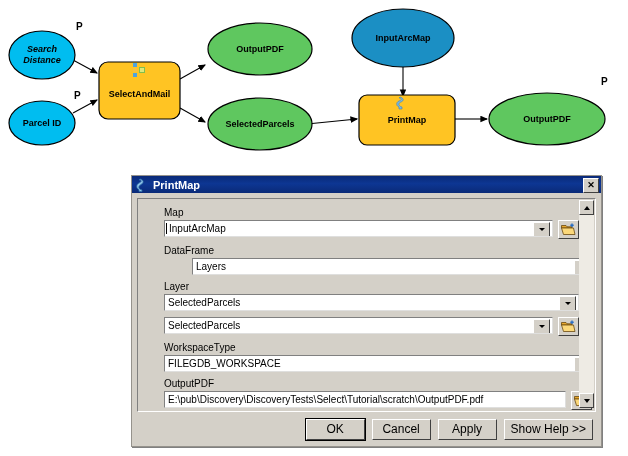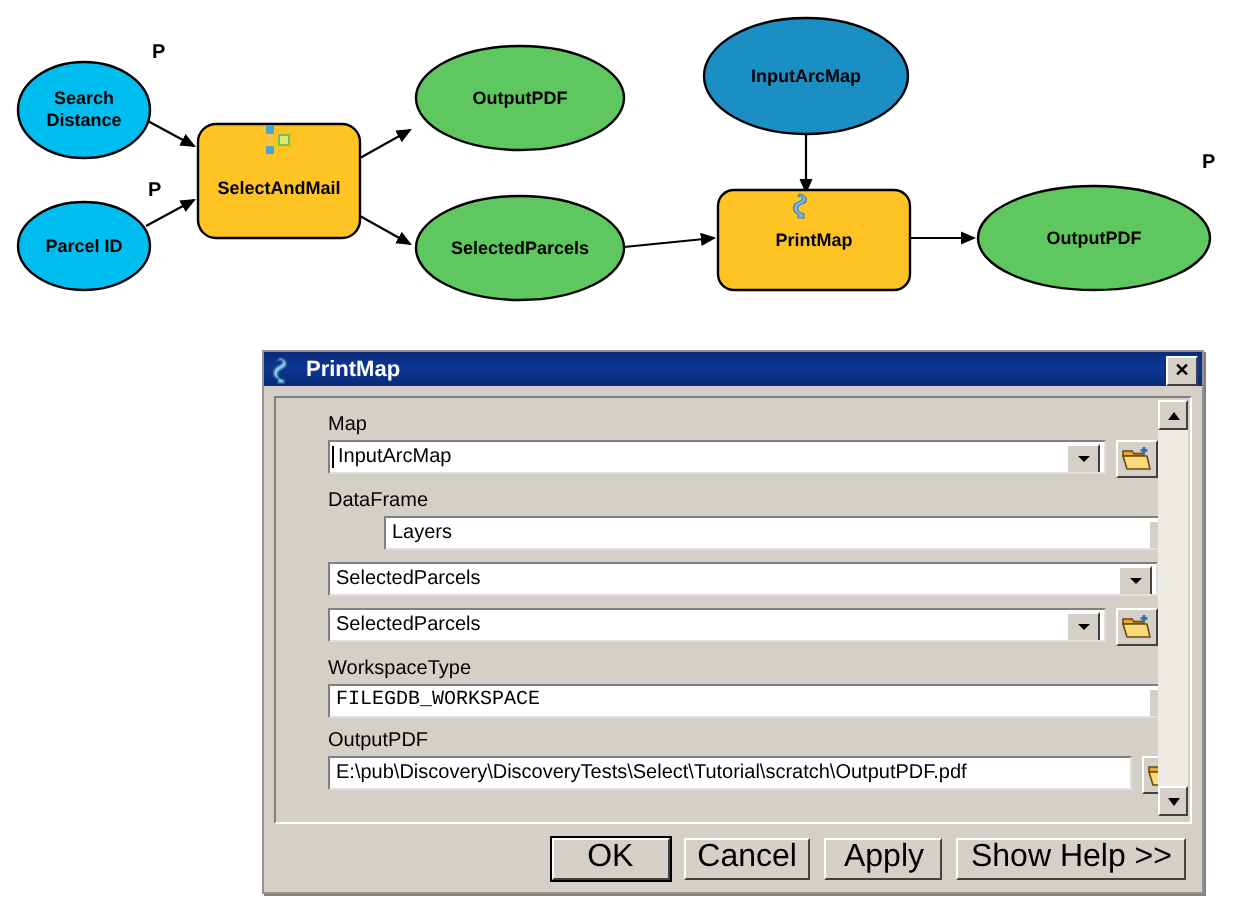--- a/index.html
+++ b/index.html
@@ -199,21 +199,21 @@
   .dlg-btn {
     height: 21px;
     min-width: 59px;
     margin-left: 7px;
     background: #d4d0c8;
     border-top: 1px solid #ffffff;
     border-left: 1px solid #ffffff;
     border-right: 1px solid #404040;
     border-bottom: 1px solid #404040;
     font-family: "Liberation Sans", sans-serif;
-    font-size: 16px;
+    font-size: 12px;
     color: #000;
     display: flex; align-items: center; justify-content: center;
     box-sizing: border-box;
     padding: 0 6px;
   }
   .dlg-btn.default { outline: 1px solid #000; outline-offset: 0px; }
   .dlg-btn.wide { min-width: 74px; }
 </style>
 </head>
 <body>
@@ -260,21 +260,21 @@
         <rect x="2" y="10" width="4" height="4" fill="#4FA3DC"></rect>
         <rect x="8" y="4" width="6" height="6" fill="#7FBF4F"></rect>
         <rect x="9" y="5" width="4" height="4" fill="#DDE87A"></rect>
       </g>
 
       <g transform="translate(396,97)">
         <path d="M4,0 C8,1 8,4 5,5 C2,6 2,9 6,10 L6,12 L3,12 L3,10 C0,9 0,5 3,4 C6,3 6,1 3,1 z" fill="#79B7E0" stroke="#3F7FB5" stroke-width="0.6"></path>
       </g>
     </svg>
 
-    <div class="node-label" style="left:9px; top:31px; width:66px; height:48px;">Search
+    <div class="node-label" style="left:9px; top:31px; width:66px; height:48px;font-style:italic;">Search
 Distance</div>
     <div class="node-label" style="left:9px; top:101px; width:66px; height:44px;">Parcel ID</div>
     <div class="node-label" style="left:99px; top:76px; width:81px; height:36px;">SelectAndMail</div>
     <div class="node-label" style="left:208px; top:23px; width:104px; height:52px;">OutputPDF</div>
     <div class="node-label" style="left:208px; top:98px; width:104px; height:52px;">SelectedParcels</div>
     <div class="node-label" style="left:352px; top:9px; width:102px; height:58px;">InputArcMap</div>
     <div class="node-label" style="left:359px; top:108px; width:96px; height:24px;">PrintMap</div>
     <div class="node-label" style="left:489px; top:93px; width:116px; height:52px;">OutputPDF</div>
 
     <div class="p-flag" style="left:76px; top:21px;">P</div>
@@ -324,20 +324,21 @@
             <div class="input-wrap" style="width:415px;margin-left:28px;">
               <span class="input-val">Layers</span>
               <span class="dd-btn">
                   <span class="arr"></span>
                 </span>
             </div>
           </div>
         </div>
 
         <div class="field">
+          <div class="field-label">Layer</div>
           <div class="row">
             <div class="input-wrap" style="width:415px;">
               <span class="input-val">SelectedParcels</span>
               <span class="dd-btn">
                   <span class="arr"></span>
                 </span>
             </div>
           </div>
         </div>
 
@@ -355,21 +356,21 @@
                 <path d="M0.5,5 L12.5,5 L14,11.5 L2.5,11.5 z" fill="#FBD87A" stroke="#6B4A10" stroke-width="0.8"></path>
                 <path d="M11,0.5 L11,4 M9.3,2.2 L12.7,2.2" stroke="#2B6FC4" stroke-width="1.4"></path>
               </svg>
             </div>
           </div>
         </div>
 
         <div class="field">
           <div class="field-label">WorkspaceType</div>
           <div class="row">
-            <div class="input-wrap" style="width:483px;font-family:Liberation Mono, monospace;">
+            <div class="input-wrap" style="width:483px;">
               <span class="input-val">FILEGDB_WORKSPACE</span>
               <span class="dd-btn">
                   <span class="arr"></span>
                 </span>
             </div>
           </div>
         </div>
 
         <div class="field">
           <div class="field-label">OutputPDF</div>

